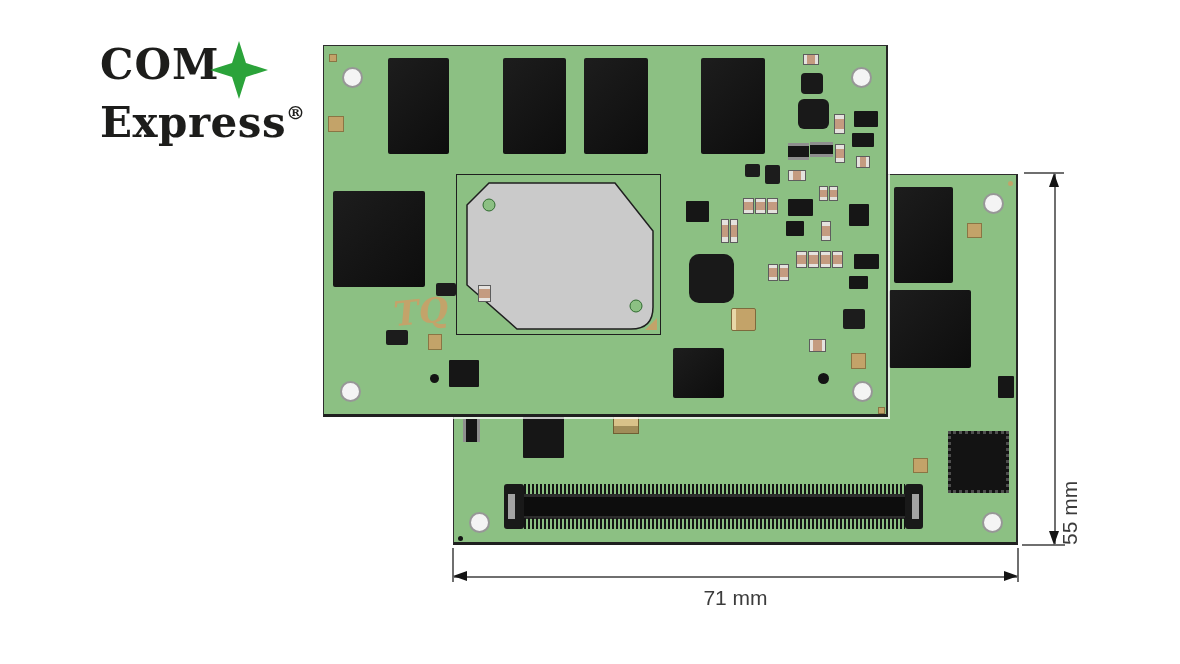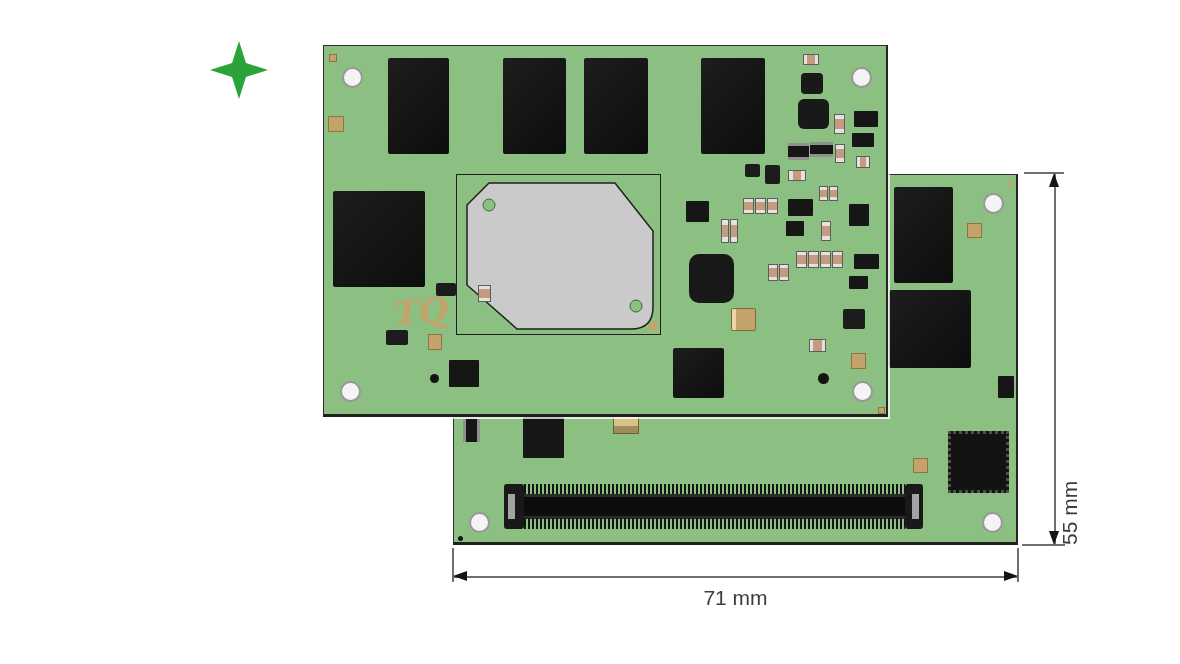--- a/index.html
+++ b/index.html
@@ -66,23 +66,25 @@
   #dim-v-arrow-b{left:1049px;top:531px;border-left:5.5px solid transparent;border-right:5.5px solid transparent;border-top:14px solid #141414;}
   #dim-v-label{left:1058px;top:174px;height:371px;display:flex;align-items:center;
                writing-mode:vertical-rl;transform:rotate(180deg);}
 </style>
 </head>
 <body>
 
 <div id="stage">
 
   <div id="logo">
+    <div class="logo-row1"><span>COM</span></div>
     <svg id="logo-star" width="58" height="64" viewBox="0 0 100 100">
       <polygon id="star-poly" points="50,0 62,38 100,50 62,62 50,100 38,62 0,50 38,38" fill="#2ba33a"></polygon>
     </svg>
+    <div class="logo-row2"><span>Express</span><span class="logo-reg">®</span></div>
   </div>
 
   <div id="back-board" class="board" style="left: 453px; top: 174px; width: 565px; height: 371px;">
       <div class="c c-dott" style="left: 554px; top: 6px; width: 5px; height: 5px;"></div>
       <div class="c c-hole" style="left: 529px; top: 18px; width: 21px; height: 21px;"></div>
       <div class="c c-pad" style="left: 513px; top: 48px; width: 15px; height: 15px;"></div>
       <div class="c c-ram" style="left: 440px; top: 12px; width: 59px; height: 96px;"></div>
       <div class="c c-big" style="left: 435px; top: 115px; width: 82px; height: 78px;"></div>
       <div class="c c-chip" style="left: 544px; top: 201px; width: 16px; height: 22px;"></div>
       <div class="c c-qfp" style="left: 494px; top: 256px; width: 61px; height: 62px;"></div>

